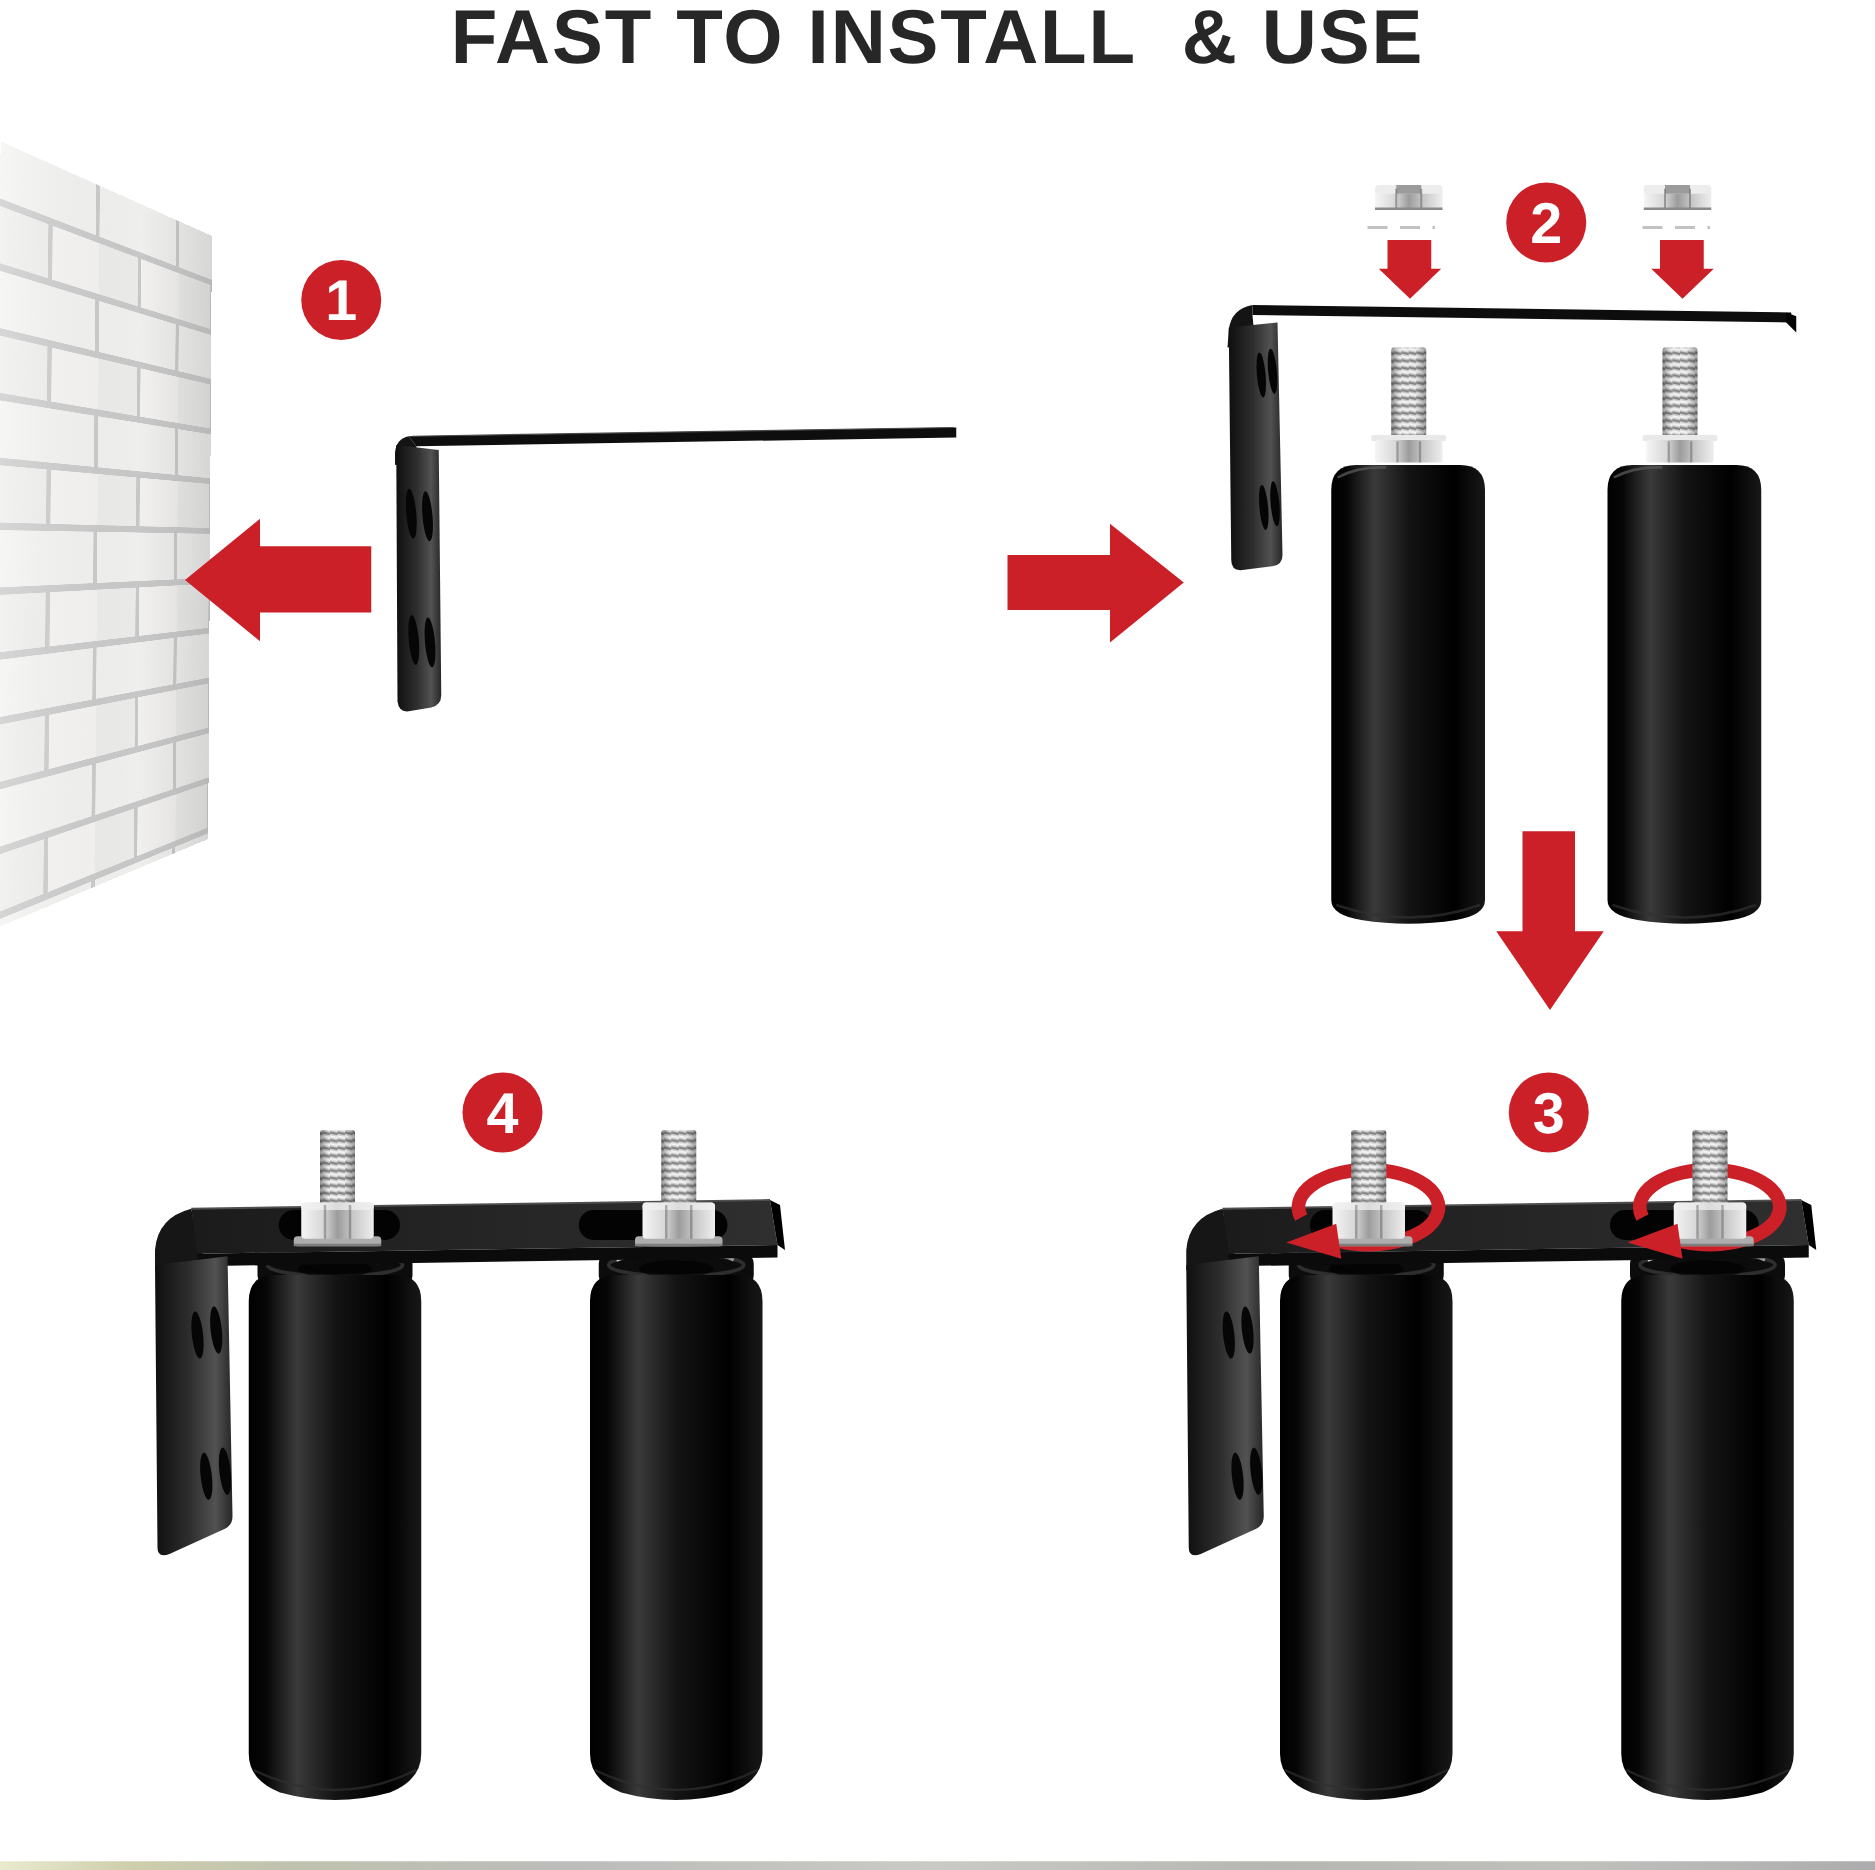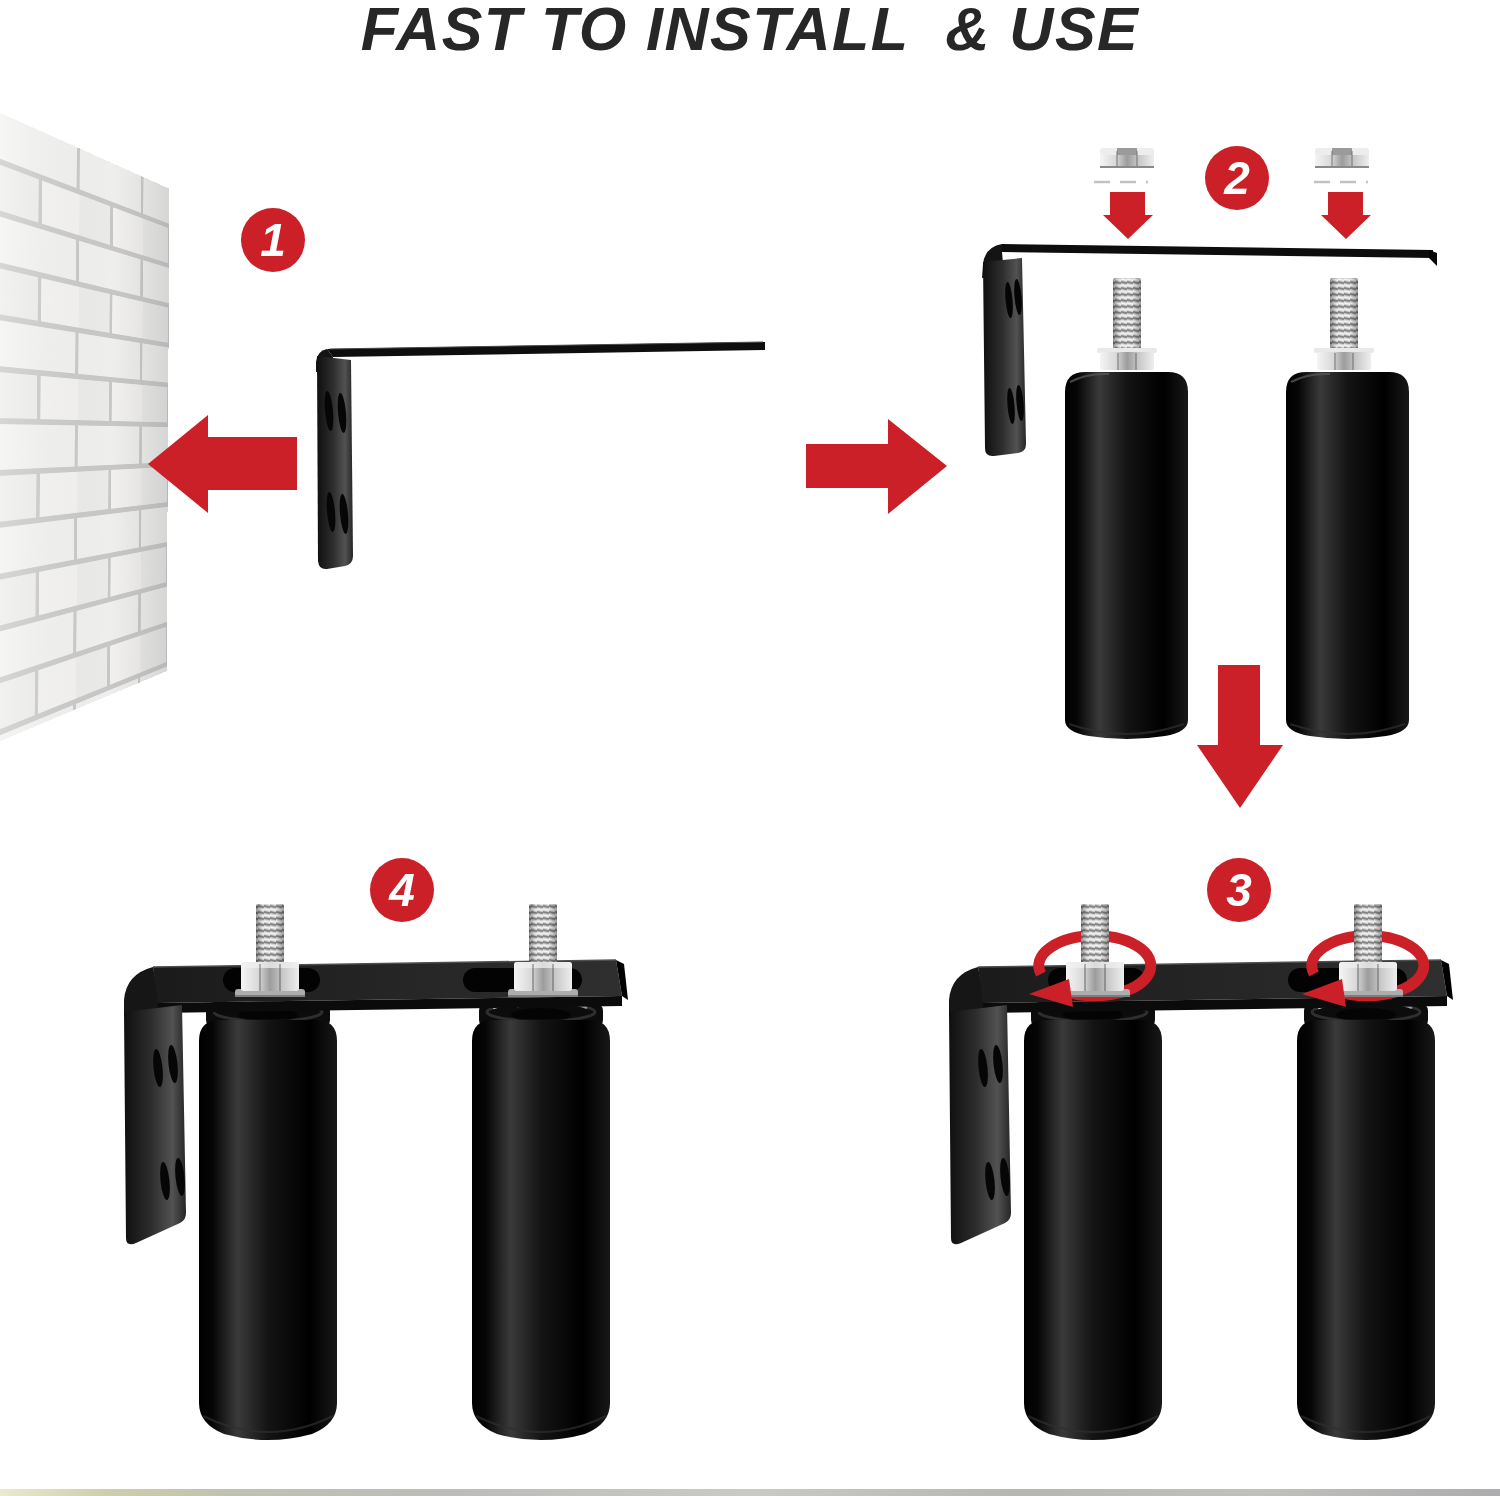--- a/index.html
+++ b/index.html
@@ -1,17 +1,17 @@
 <!DOCTYPE html>
 <html><head>
 <meta charset="utf-8">
 <style>
   html,body{margin:0;padding:0;background:#fff;}
   .canvas{position:relative;width:1500px;height:1496px;background:#fff;overflow:hidden;
-          font-family:"Liberation Sans",sans-serif;font-style:italic;}
+          font-family:"Liberation Sans",sans-serif;}
   .page-title{position:absolute;left:12px;top:-6px;width:1476px;margin:0;text-align:center;
           font-size:61px;font-weight:bold;letter-spacing:1.5px;color:#272727;white-space:pre;}
   .wall3d{position:absolute;left:-2px;top:112px;width:292px;height:630px;
           transform-origin:left 50%;
           transform:perspective(620px) rotateY(40.5deg) rotate(0.6deg);}
   .scene{position:absolute;left:0;top:0;}
   .bottom-strip{position:absolute;left:0;top:1489px;width:1500px;height:7px;opacity:.85;
           background:linear-gradient(90deg,#e6e6c7 0%,#c6c69e 7%,#b5b8a1 15%,#b0b0ae 30%,
                      #c0c0bb 50%,#a9a9a5 68%,#b5b5b1 84%,#9e9ea0 100%);}
 </style>

